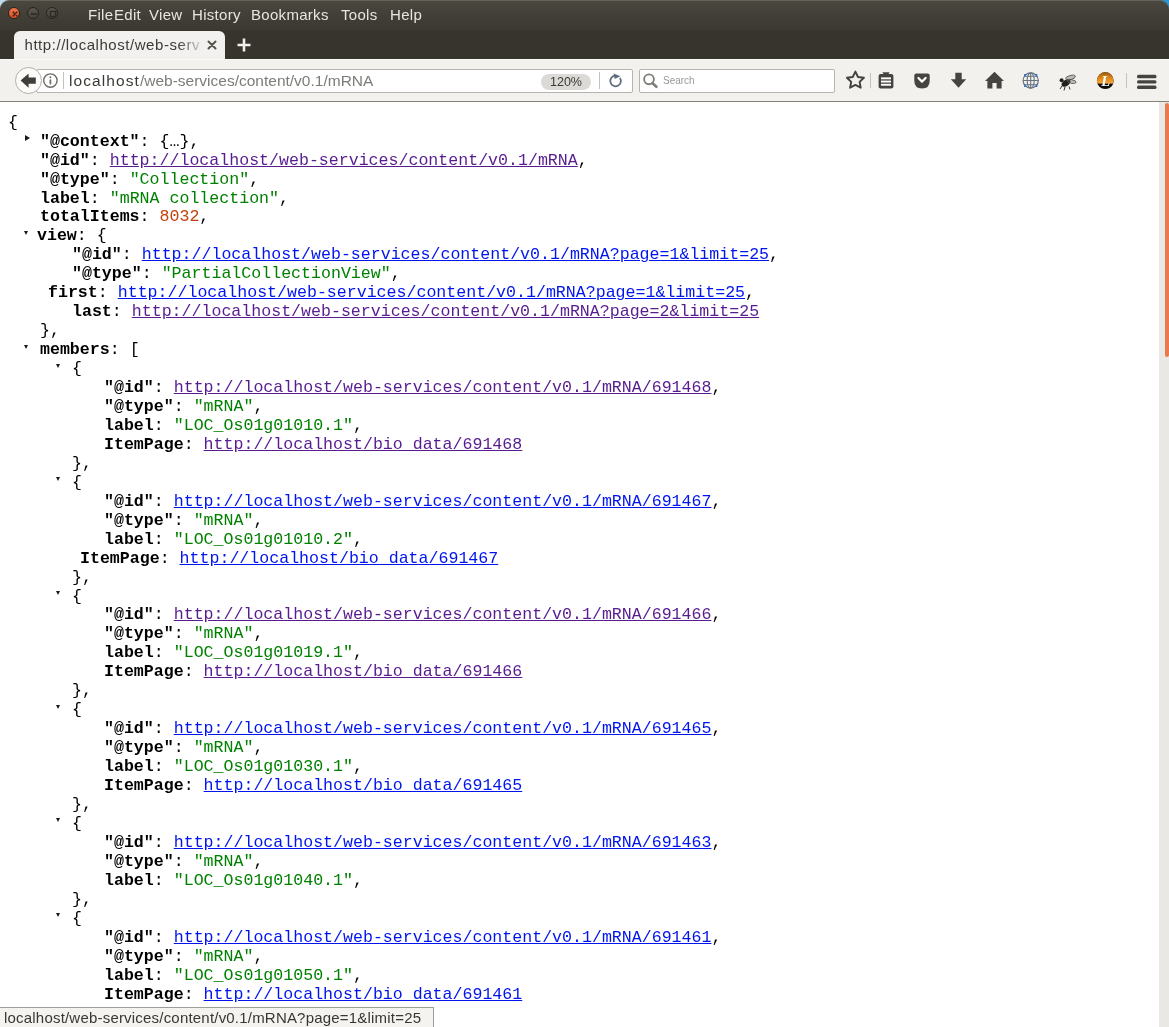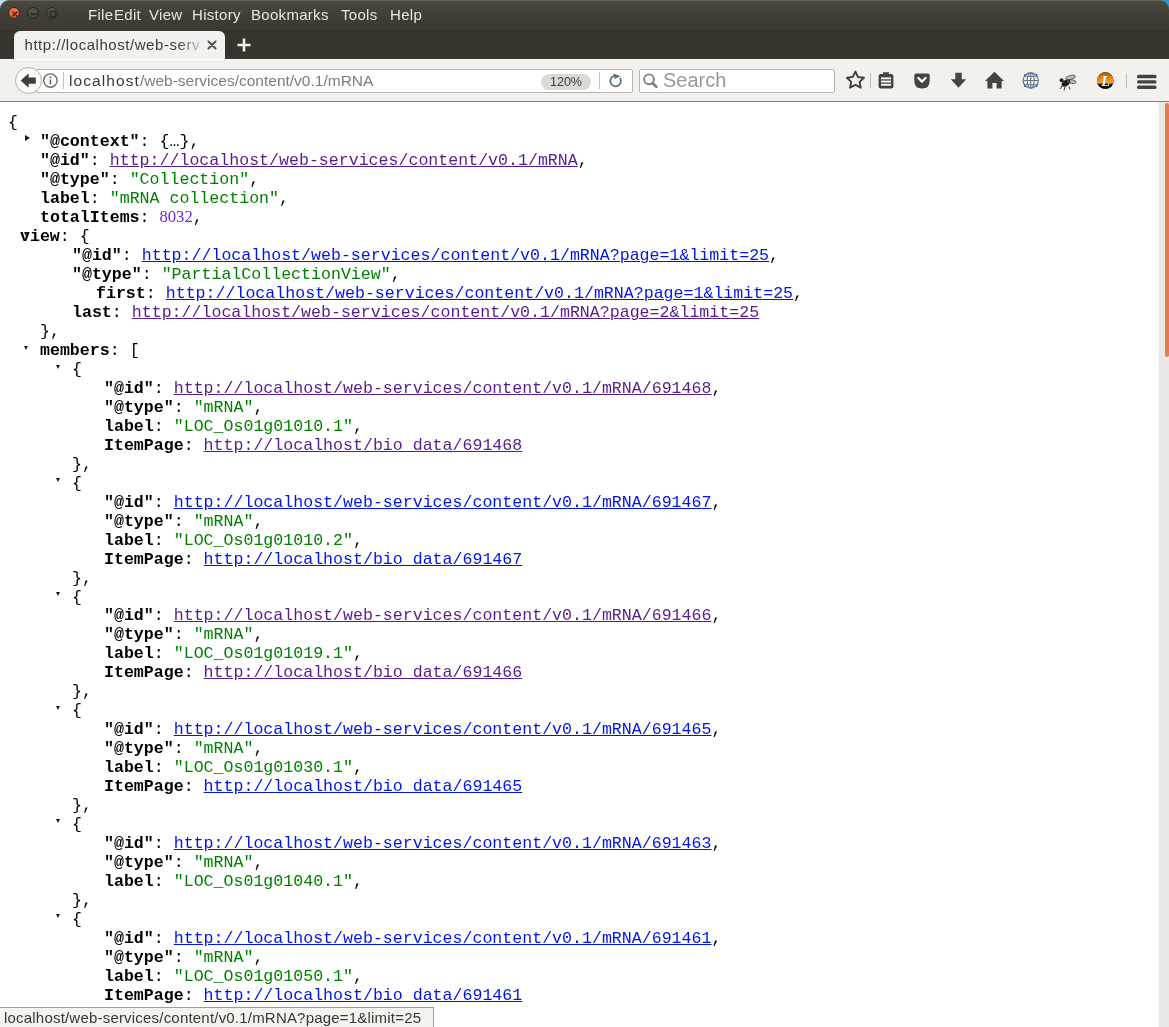--- a/index.html
+++ b/index.html
@@ -42,32 +42,32 @@
 #backbtn { position:absolute; left:14.5px; top:67px; width:27px; height:27px;
   border-radius:50%; background:#fcfbfa; border:1px solid #b2b0ac; }
 #urltext { position:absolute; left:69px; top:69px; height:24px; line-height:23px;
   font-size:15.5px; color:#3a3834; white-space:nowrap; }
 #urltext .dim { color:#7e7c77; }
 #zoombadge { position:absolute; left:541px; top:74px; width:50px; height:16px;
   border-radius:8px; background:#dcdad7; color:#3b3935; font-size:12.5px;
   text-align:center; line-height:16px; }
 .vsep { position:absolute; width:1px; background:#c4c2be; }
 #searchtxt { position:absolute; left:663px; top:69px; height:24px; line-height:23px;
-  font-size:20px; color:#9b9995; }
+  font-size:10px; color:#9b9995; }
 .icon { position:absolute; top:62px; }
 
 #content { position:absolute; left:0; top:102px; width:1159px; height:925px;
   background:#fff; }
 #json { position:absolute; left:0; top:11.7px; width:1159px;
   font-family:"Liberation Mono", monospace; font-size:16.6px; line-height:18.95px;
   color:#000; }
 .ln { position:relative; white-space:pre; }
 b { font-weight:bold; color:#000; }
 .s { color:#008000; }
-.n { color:#6d28d9;font-family:Liberation Serif, serif; }
+.n { color:#c2410c; }
 .a { color:#0014ee; text-decoration:underline; }
 .v { color:#571c90; text-decoration:underline; }
 .td { position:absolute; top:3.5px; width:0; height:0;
   border-left:2.8px solid transparent; border-right:2.8px solid transparent;
   border-top:4.2px solid #1a1a1a; }
 .tr { position:absolute; top:2.5px; width:0; height:0;
   border-top:3.4px solid transparent; border-bottom:3.4px solid transparent;
   border-left:5.4px solid #1a1a1a; }
 
 #sbtrack { position:absolute; left:1159px; top:102px; width:10px; height:925px;
@@ -207,38 +207,38 @@
       <rect x="1" y="23.6" width="19.5" height="3.4" rx="1.5" fill="#454340"></rect>
     </svg>
 <div id="content">
 <div id="json">
 <div class="ln" style="padding-left:8px">{</div>
 <div class="ln" style="padding-left:40px"><i class="tr" style="left:25px"></i><b>"@context"</b>: {…},</div>
 <div class="ln" style="padding-left:40px"><b>"@id"</b>: <span class="v">http://localhost/web-services/content/v0.1/mRNA</span>,</div>
 <div class="ln" style="padding-left:40px"><b>"@type"</b>: <span class="s">"Collection"</span>,</div>
 <div class="ln" style="padding-left:40px"><b>label</b>: <span class="s">"mRNA collection"</span>,</div>
 <div class="ln" style="padding-left:40px"><b>totalItems</b>: <span class="n">8032</span>,</div>
-<div class="ln" style="padding-left:20px"><i class="td" style="left:24px"></i><b>view</b>: {</div>
+<div class="ln" style="padding-left:37px"><i class="td" style="left:24px"></i><b>view</b>: {</div>
 <div class="ln" style="padding-left:72px"><b>"@id"</b>: <span class="a">http://localhost/web-services/content/v0.1/mRNA?page=1&amp;limit=25</span>,</div>
 <div class="ln" style="padding-left:72px"><b>"@type"</b>: <span class="s">"PartialCollectionView"</span>,</div>
-<div class="ln" style="padding-left:96px"><b>first</b>: <span class="a">http://localhost/web-services/content/v0.1/mRNA?page=1&amp;limit=25</span>,</div>
+<div class="ln" style="padding-left:48px"><b>first</b>: <span class="a">http://localhost/web-services/content/v0.1/mRNA?page=1&amp;limit=25</span>,</div>
 <div class="ln" style="padding-left:72px"><b>last</b>: <span class="v">http://localhost/web-services/content/v0.1/mRNA?page=2&amp;limit=25</span></div>
 <div class="ln" style="padding-left:40px">},</div>
 <div class="ln" style="padding-left:40px"><i class="td" style="left:24px"></i><b>members</b>: [</div>
 <div class="ln" style="padding-left:72px"><i class="td" style="left:56px"></i>{</div>
 <div class="ln" style="padding-left:104px"><b>"@id"</b>: <span class="v">http://localhost/web-services/content/v0.1/mRNA/691468</span>,</div>
 <div class="ln" style="padding-left:104px"><b>"@type"</b>: <span class="s">"mRNA"</span>,</div>
 <div class="ln" style="padding-left:104px"><b>label</b>: <span class="s">"LOC_Os01g01010.1"</span>,</div>
 <div class="ln" style="padding-left:104px"><b>ItemPage</b>: <span class="v">http://localhost/bio_data/691468</span></div>
 <div class="ln" style="padding-left:72px">},</div>
 <div class="ln" style="padding-left:72px"><i class="td" style="left:56px"></i>{</div>
 <div class="ln" style="padding-left:104px"><b>"@id"</b>: <span class="a">http://localhost/web-services/content/v0.1/mRNA/691467</span>,</div>
 <div class="ln" style="padding-left:104px"><b>"@type"</b>: <span class="s">"mRNA"</span>,</div>
 <div class="ln" style="padding-left:104px"><b>label</b>: <span class="s">"LOC_Os01g01010.2"</span>,</div>
-<div class="ln" style="padding-left:104px"><b>ItemPage</b>: <span class="a">http://localhost/bio_data/691467</span></div>
+<div class="ln" style="padding-left:80px"><b>ItemPage</b>: <span class="a">http://localhost/bio_data/691467</span></div>
 <div class="ln" style="padding-left:72px">},</div>
 <div class="ln" style="padding-left:72px"><i class="td" style="left:56px"></i>{</div>
 <div class="ln" style="padding-left:104px"><b>"@id"</b>: <span class="v">http://localhost/web-services/content/v0.1/mRNA/691466</span>,</div>
 <div class="ln" style="padding-left:104px"><b>"@type"</b>: <span class="s">"mRNA"</span>,</div>
 <div class="ln" style="padding-left:104px"><b>label</b>: <span class="s">"LOC_Os01g01019.1"</span>,</div>
 <div class="ln" style="padding-left:104px"><b>ItemPage</b>: <span class="v">http://localhost/bio_data/691466</span></div>
 <div class="ln" style="padding-left:72px">},</div>
 <div class="ln" style="padding-left:72px"><i class="td" style="left:56px"></i>{</div>
 <div class="ln" style="padding-left:104px"><b>"@id"</b>: <span class="a">http://localhost/web-services/content/v0.1/mRNA/691465</span>,</div>
 <div class="ln" style="padding-left:104px"><b>"@type"</b>: <span class="s">"mRNA"</span>,</div>

